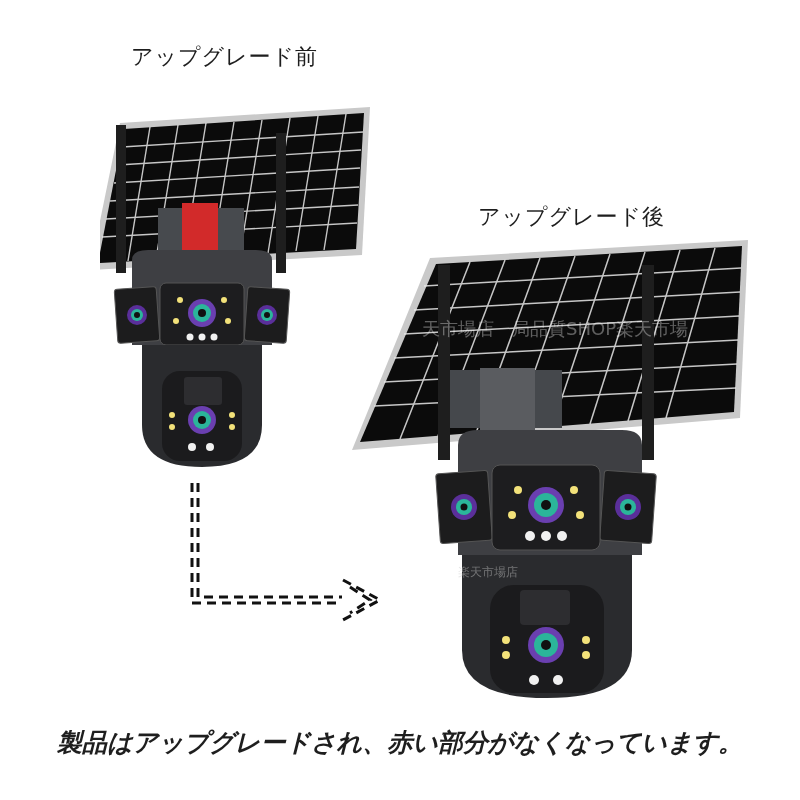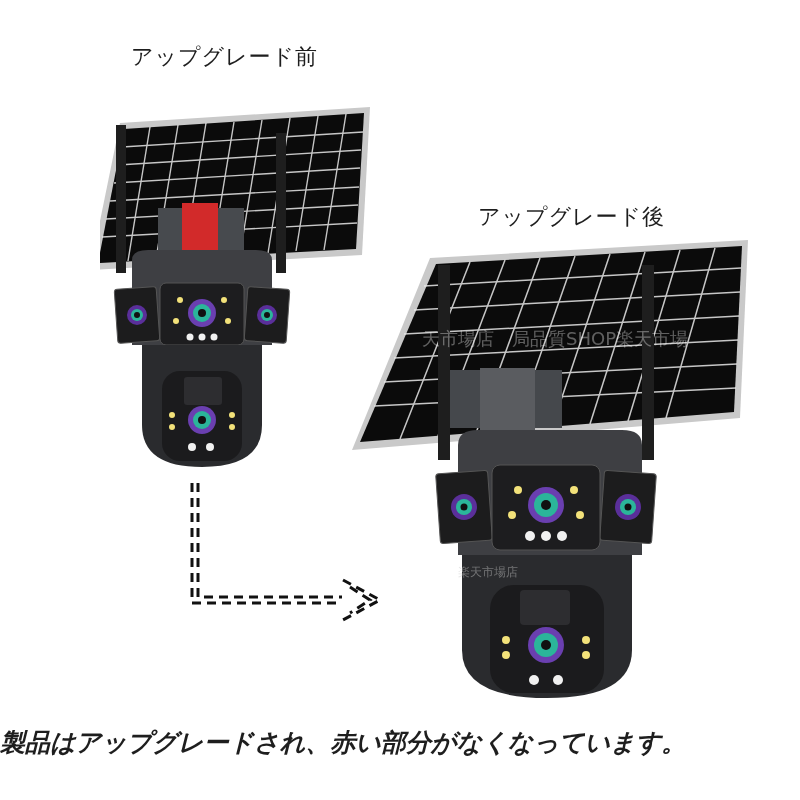--- a/index.html
+++ b/index.html
@@ -1,20 +1,20 @@
 <!DOCTYPE html>
 <html><head>
 <meta charset="utf-8">
 <style>
   html, body { margin: 0; padding: 0; background: #ffffff; }
   body { width: 800px; height: 800px; position: relative; overflow: hidden;
          font-family: "DejaVu Sans", sans-serif; }
   .label { position: absolute; font-weight: normal; color: #1e1e1e; font-size: 22px;
            letter-spacing: 1px; white-space: nowrap; }
-  .caption { position: absolute; left: 0; width: 800px; top: 726px; text-align: left;
+  .caption { position: absolute; left: 0; width: 800px; top: 726px; text-align: center;
              font-weight: bold; color: #1e1e1e; font-size: 25px; font-style: italic;
              white-space: nowrap; }
   .product { position: absolute; }
   svg { display: block; }
   .watermark { position: absolute; color: rgba(255,255,255,0.35); font-size: 18px; white-space: nowrap; }
 </style>
 </head>
 <body>
 
 <div class="label" style="left:131px; top:42px;">アップグレード前</div>
@@ -165,17 +165,17 @@
         <circle cx="166" cy="400" r="4"></circle>
         <circle cx="166" cy="415" r="4"></circle>
         <circle cx="246" cy="400" r="4"></circle>
         <circle cx="246" cy="415" r="4"></circle>
       </g>
     <g fill="#f1f1f1">
         <circle cx="194" cy="440" r="5"></circle>
         <circle cx="218" cy="440" r="5"></circle>
       </g>
   </svg>
-  <div class="watermark" style="left:82px; top:87px;">天市場店　局品質SHOP楽天市場</div>
+  <div class="watermark" style="left:82px; top:77px;">天市場店　局品質SHOP楽天市場</div>
   <div class="watermark" style="left:118px; top:324px; font-size:12px; color:rgba(200,200,200,0.45);">楽天市場店</div>
 </div>
 
 <div class="caption">製品はアップグレードされ、赤い部分がなくなっています。</div>
 
 </body></html>

